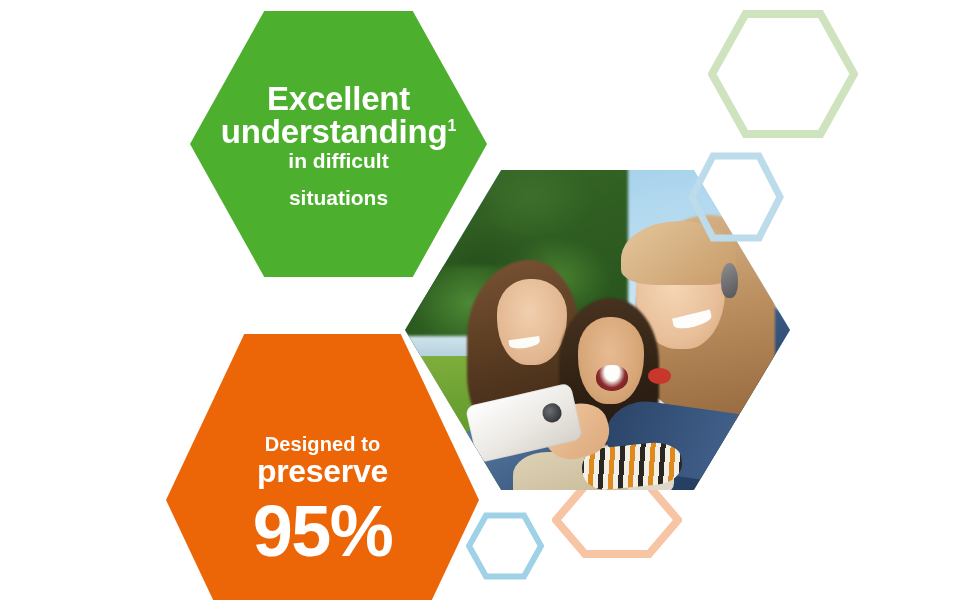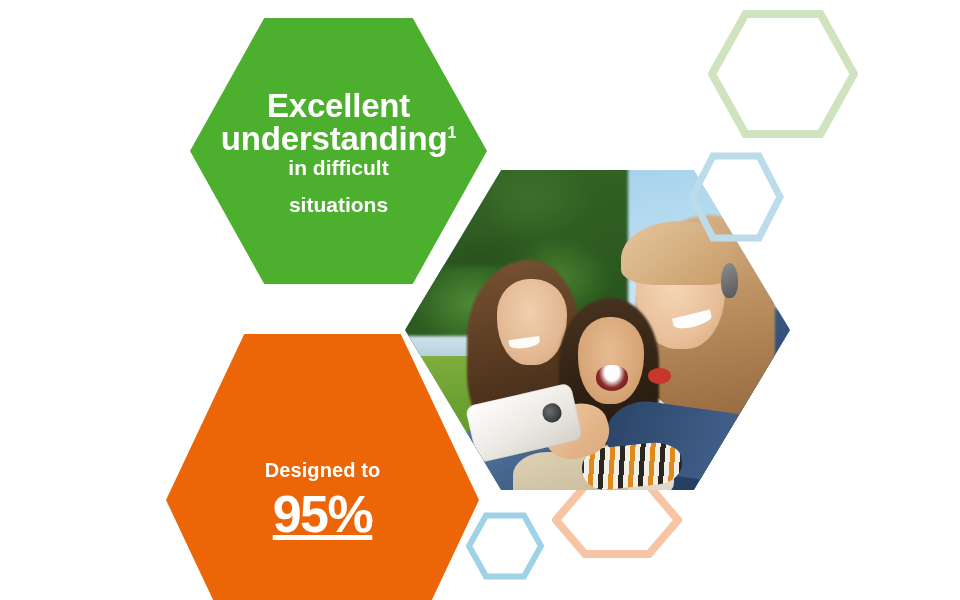--- a/index.html
+++ b/index.html
@@ -311,21 +311,21 @@
     width: 6%;
     height: 5%;
     background: #c8362c;
     border-radius: 50%;
     filter: blur(0.5px);
   }
 
   
   #green-hex {
     left: 190px;
-    top: 18px;
+    top: 11px;
     width: 297px;
     height: 266px;
     background: #4CAF2D;
   }
   #orange-hex {
     left: 166px;
     top: 334px;
     width: 313px;
     height: 332px;
     background: #EC6608;
@@ -369,26 +369,25 @@
     font-weight: 600;
     letter-spacing: 0.1px;
   }
   .o-med {
     font-size: 32px;
     font-weight: 700;
     margin-top: 1px;
     letter-spacing: -0.3px;
   }
   .o-big {
-    font-size: 52px;
+    font-size: 72px;
     font-weight: 700;
     line-height: 0.98;
     margin-top: 8px;
     letter-spacing: -1.5px;
-    text-decoration: underline;
   }
   .o-foot {
     font-size: 29px;
     font-weight: 700;
     margin-top: 6px;
     letter-spacing: -0.3px;
   }
   .o-foot .sup {
     font-size: 15px;
     font-weight: 700;
@@ -477,17 +476,18 @@
       <div class="g-line">Excellent</div>
       <div class="g-line"><span>understanding</span><span class="sup">1</span></div>
       <div class="g-sub">in difficult</div>
       <div class="g-sub" style="margin-top:12px">situations</div>
     </div>
   </div>
 
   <div class="hex" id="orange-hex">
     <div class="hex-text">
       <div class="o-small">Designed to</div>
+      <div class="o-med">preserve</div>
       <div class="o-big">95%</div>
     </div>
   </div>
 
 </div>
 
 </body></html>

